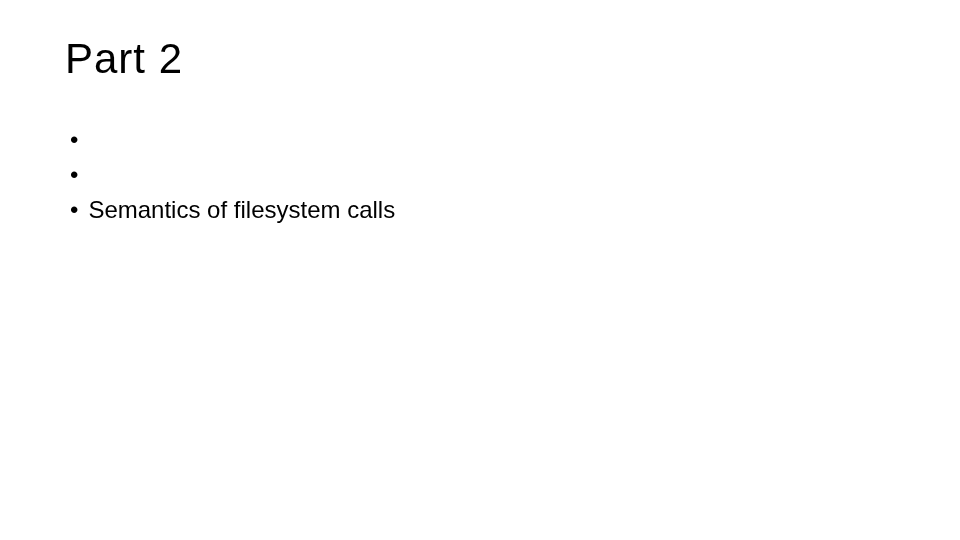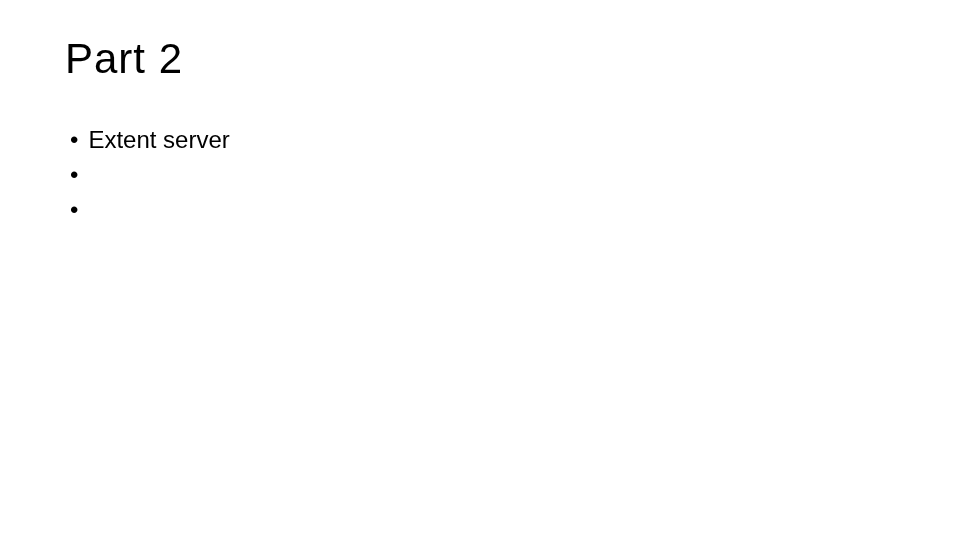--- a/index.html
+++ b/index.html
@@ -42,22 +42,22 @@
     }
   </style>
 </head>
 <body>
 
 <div class="slide">
   <h1 class="title">Part 2</h1>
   <ul class="bullet-list">
     <li class="bullet-item">
       <span class="bullet-marker">•</span>
-      <span>Extent server</span>
     </li>
     <li class="bullet-item">
       <span class="bullet-marker">•</span>
     </li>
     <li class="bullet-item">
       <span class="bullet-marker">•</span>
+      <span>Semantics of filesystem calls</span>
     </li>
   </ul>
 </div>
 
 </body></html>

